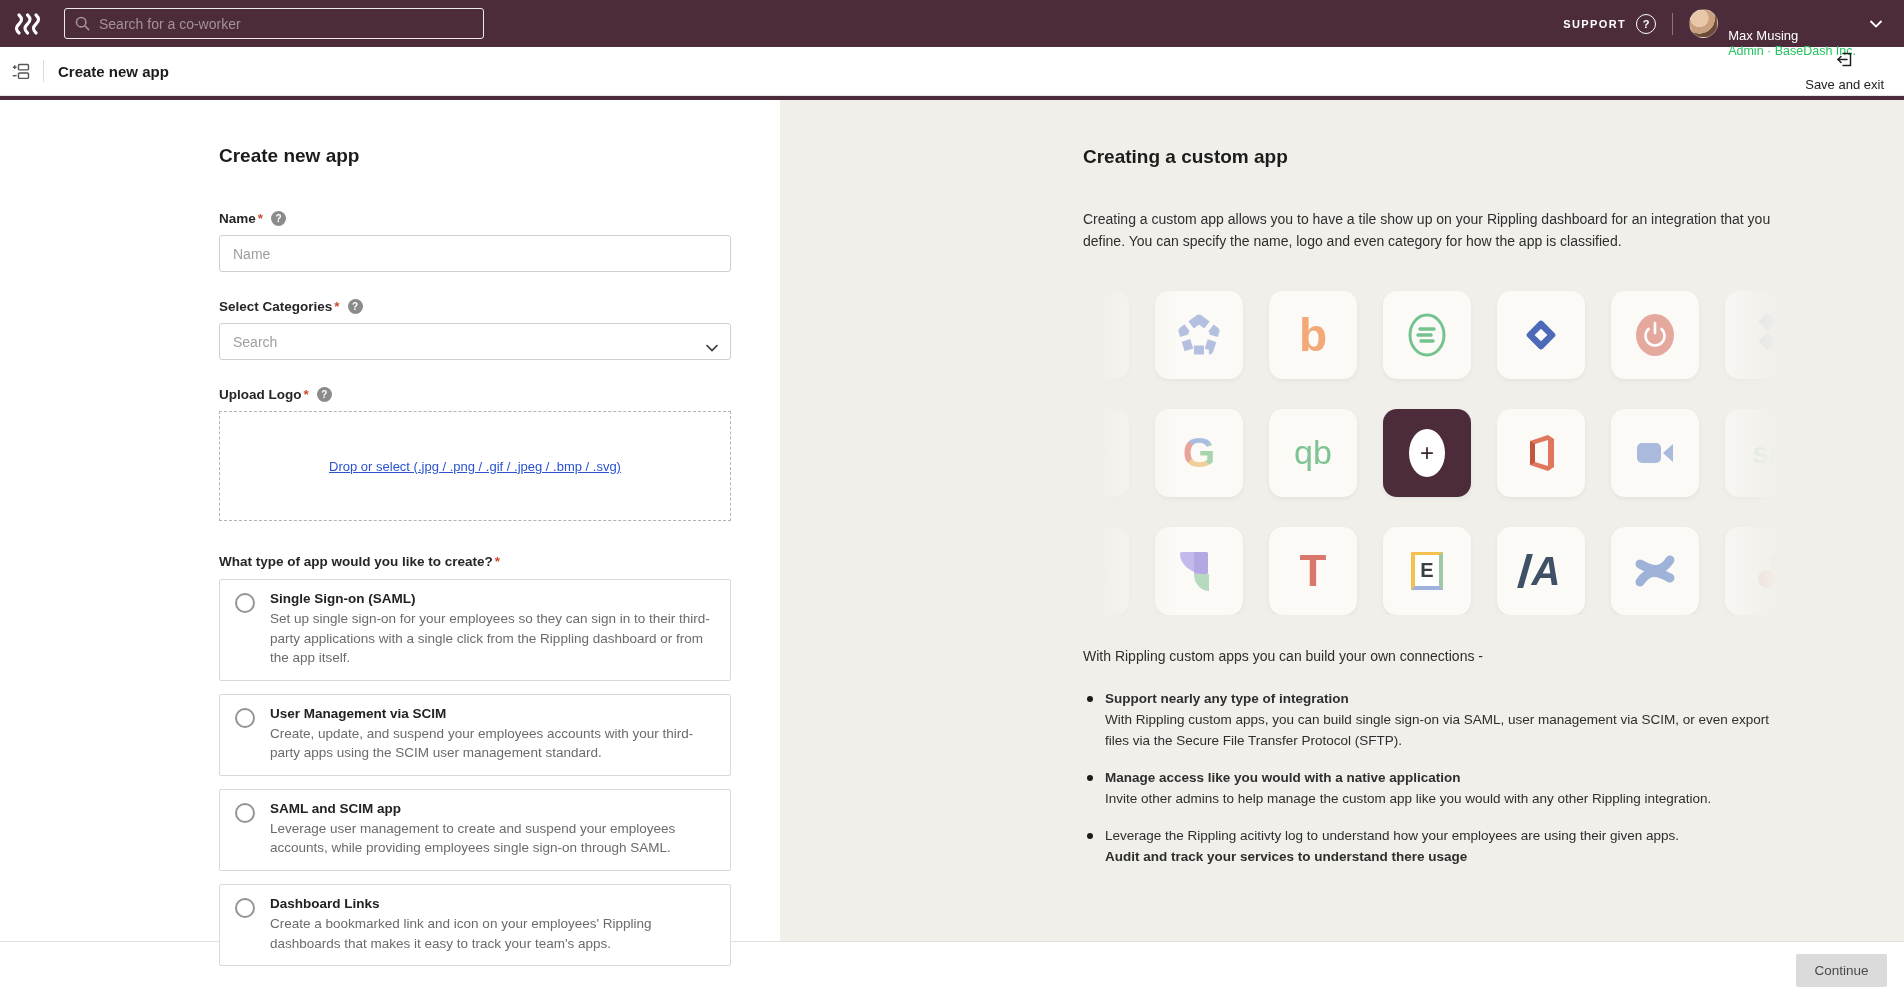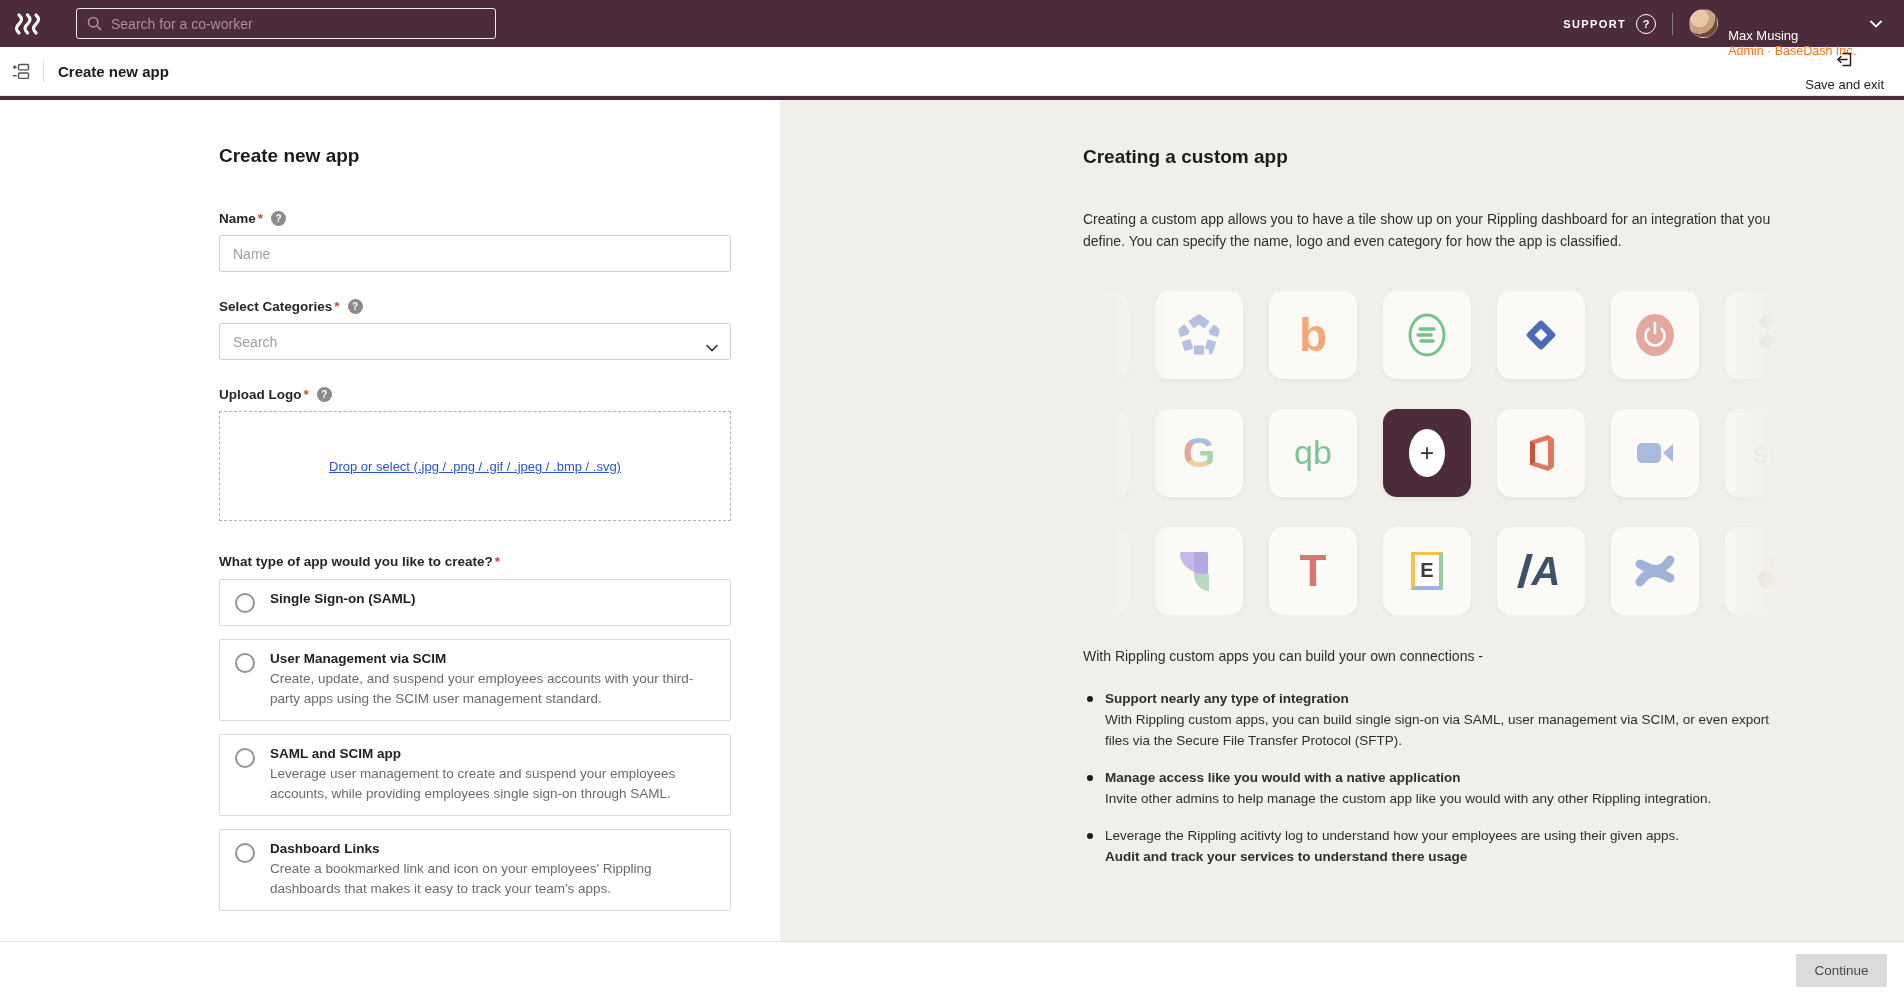--- a/index.html
+++ b/index.html
@@ -2,37 +2,37 @@
 <html><head>
 <meta charset="utf-8">
 <style>
   * { margin:0; padding:0; box-sizing:border-box; }
   html,body { width:1904px; height:999px; overflow:hidden; background:#fff;
     font-family:"Liberation Sans", sans-serif; -webkit-font-smoothing:antialiased; }
 
   
   .topbar { height:47px; background:#4c2b3a; display:flex; align-items:center; color:#fff; }
   .logo-box { width:56px; display:flex; align-items:center; justify-content:center; }
-  .searchbox { margin-left:20px; width:420px; height:31px; border:1px solid rgba(255,255,255,.9);
+  .searchbox { margin-left:8px; width:420px; height:31px; border:1px solid rgba(255,255,255,.9);
     border-radius:3px; display:flex; align-items:center; padding:0 10px; }
   .searchbox input { flex:1; background:transparent; border:none; outline:none; color:#efe6ea;
     font-size:14px; margin-left:9px; font-family:"Liberation Sans", sans-serif; }
   .searchbox input::placeholder { color:#a5929b; }
   .topbar-right { margin-left:auto; display:flex; align-items:center; padding-right:22px; }
   .support { font-size:11px; font-weight:700; letter-spacing:1.4px; }
   .support-q { width:20px; height:20px; border:1.5px solid #fff; border-radius:50%;
     display:flex; align-items:center; justify-content:center; font-size:11px; font-weight:700;
     margin-left:10px; }
   .top-divider { width:1px; height:22px; background:rgba(255,255,255,.35); margin:0 16px; }
   .avatar { width:29px; height:29px; border-radius:50%;
     background:radial-gradient(circle at 35% 30%, #e8c6a8 0 35%, #caa07f 36% 60%, #6b4a3a 61%);
     border:1px solid rgba(255,255,255,.25); }
   .user-block { margin-left:10px; line-height:1.25; }
   .user-name { font-size:13px; font-weight:400;margin-top:40px; }
-  .user-role { font-size:12.5px; color:#f97316; }
+  .user-role { font-size:12.5px; color:#22c55e; }
   .user-chevron { margin-left:14px; display:flex; }
 
   
   .subheader { height:49px; background:#fff; display:flex; align-items:center;
     border-bottom:1px solid #e6e6e6; padding:0 20px 0 12px; }
   .sub-icon { display:flex; margin-right:12px; }
   .sub-divider { width:1px; height:22px; background:#dcdcdc; margin-right:14px; }
   .sub-title { font-size:15px; font-weight:700; color:#1c1c1c; }
   .save-exit { margin-left:auto; display:flex; align-items:center; gap:9px; cursor:pointer;flex-direction:column; }
   .save-exit span { font-size:13px; color:#222; }
@@ -221,20 +221,21 @@
 
       <div class="question">
         <span>What type of app would you like to create?</span>
           <span class="req">*</span>
       </div>
 
       <div class="opt-card">
         <span class="radio"></span>
         <div>
           <div class="opt-title">Single Sign-on (SAML)</div>
+          <div class="opt-desc">Set up single sign-on for your employees so they can sign in to their third-party applications with a single click from the Rippling dashboard or from the app itself.</div>
         </div>
       </div>
       <div class="opt-card">
         <span class="radio"></span>
         <div>
           <div class="opt-title">User Management via SCIM</div>
           <div class="opt-desc">Create, update, and suspend your employees accounts with your third-party apps using the SCIM user management standard.</div>
         </div>
       </div>
       <div class="opt-card">

